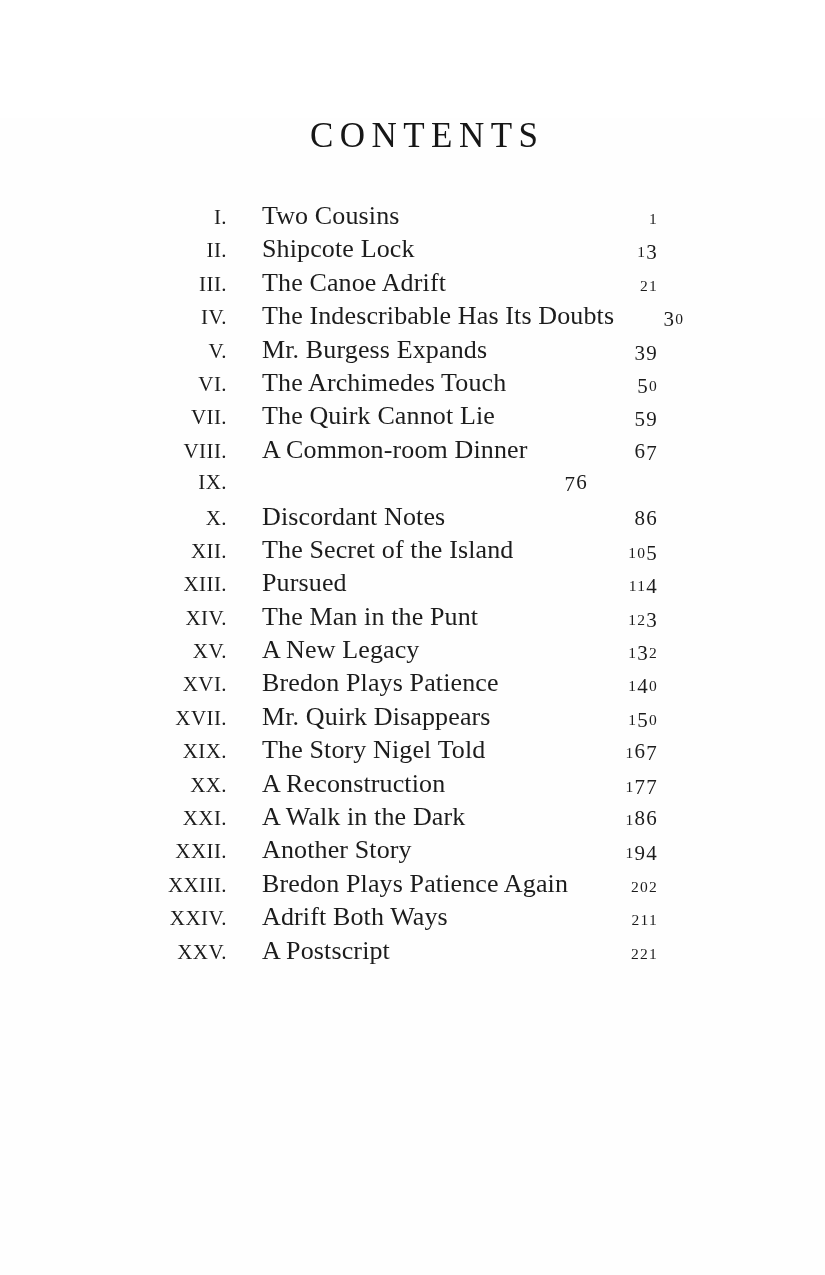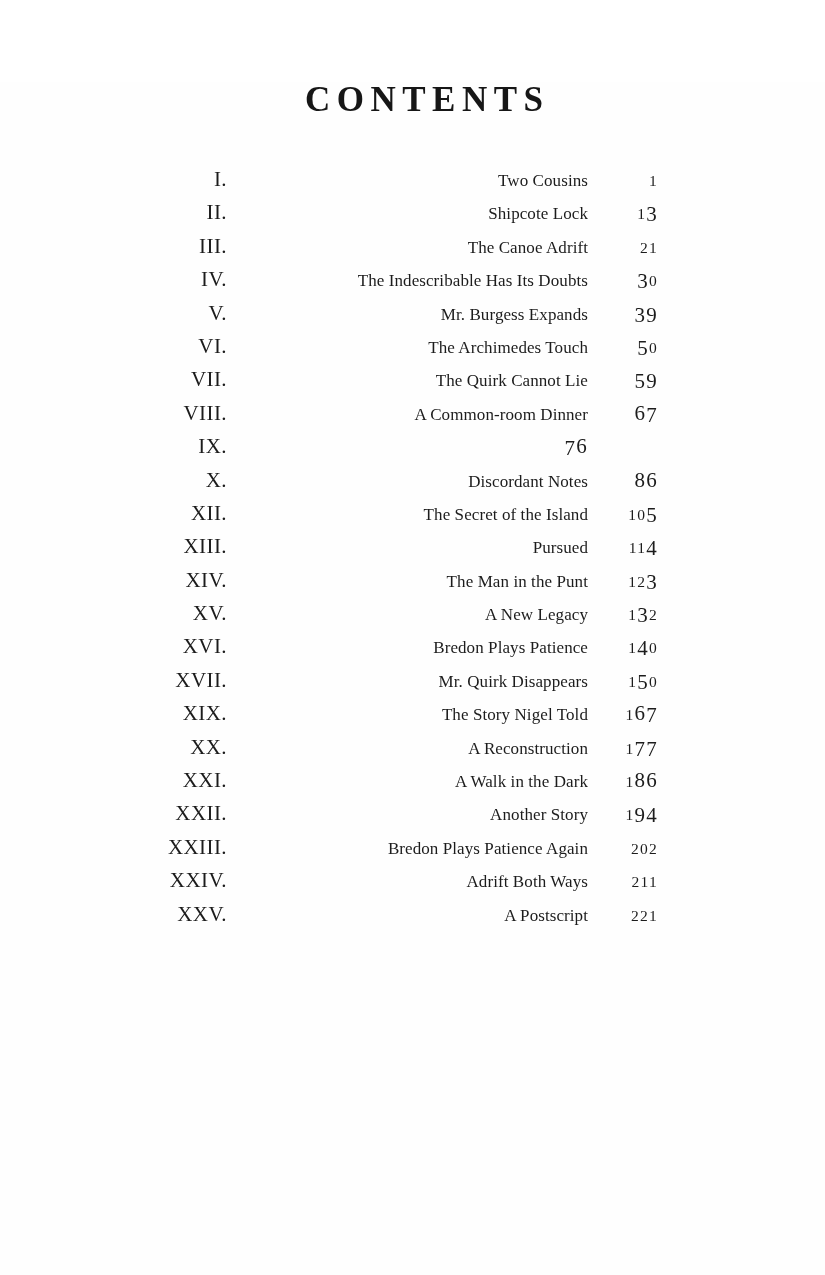--- a/index.html
+++ b/index.html
@@ -14,24 +14,24 @@
   .page {
     position: relative;
     width: 825px;
     height: 1275px;
     background: #fefefe;
     color: #1c1c1c;
     font-family: "Liberation Serif", "DejaVu Serif", serif;
   }
 
   h1.contents-title {
-    margin-top: 82px;
+    margin-top: 118px;
     text-align: center;
     font-size: 35px;
-    font-weight: 700;
+    font-weight: 400;
     letter-spacing: 0.185em;
     text-indent: 0.185em; 
     line-height: 1;
     color: #161616;
     padding-left: 23px;
   }
 
   .toc {
     margin: 46px 0 0 140px;
     width: 518px;
@@ -46,25 +46,24 @@
   }
 
   .toc-num {
     text-align: right;
     padding-right: 35px;
     font-size: 21px;
     letter-spacing: 0.02em;
   }
 
   .toc-title {
-    text-align: right;
-    font-size: 17px;
+    text-align: left;
+    font-size: 26px;
     letter-spacing: 0.005em;
     white-space: nowrap;
-    margin-left: 20px;
   }
 
   .toc-page {
     text-align: right;
     font-size: 21px;
     letter-spacing: 0.06em;
     font-variant-numeric: oldstyle-nums;
   }
 
   

